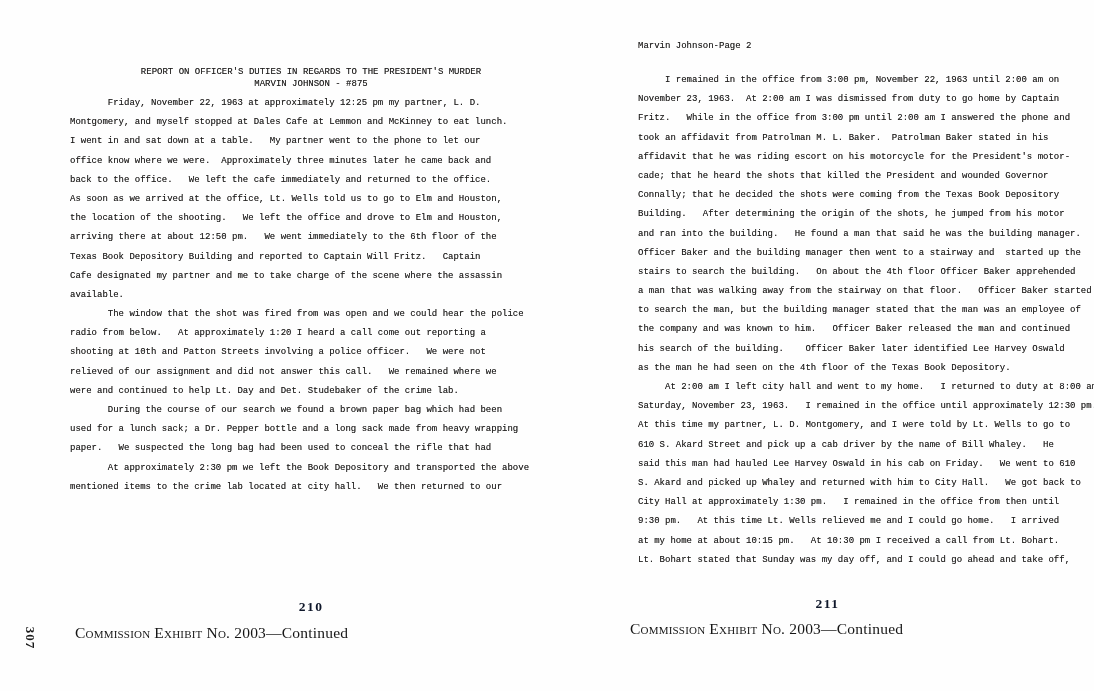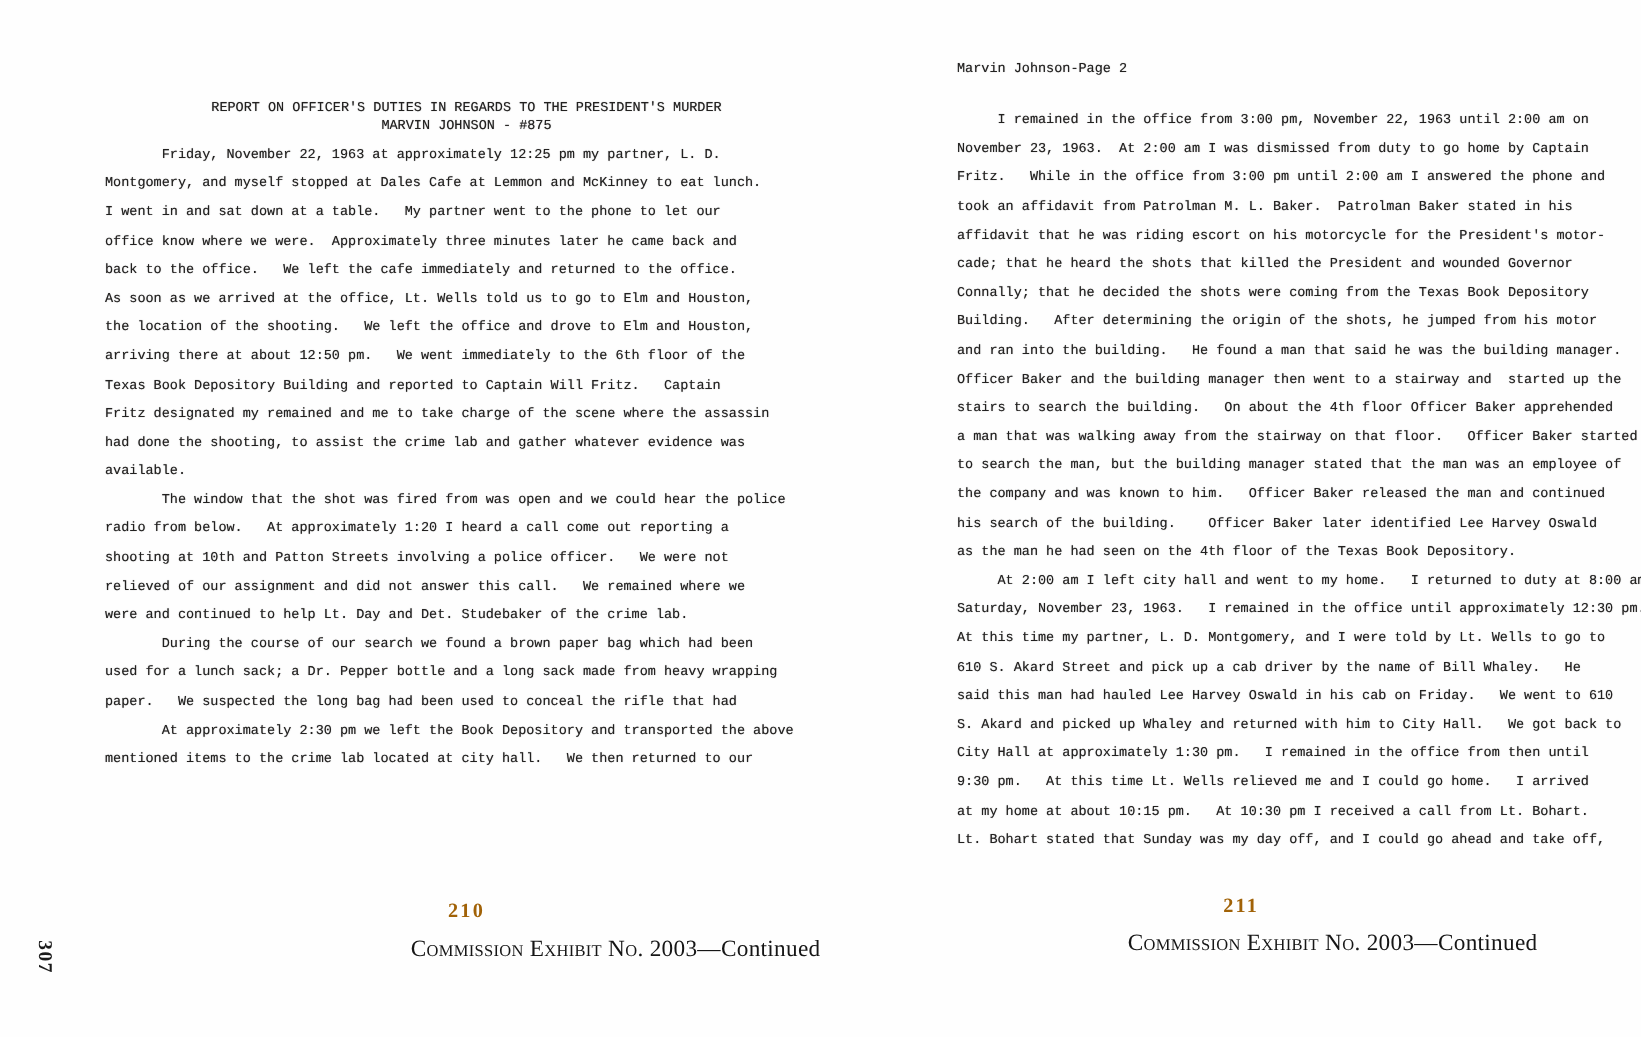--- a/index.html
+++ b/index.html
@@ -36,27 +36,27 @@
     line-height: 19.2px;
     height: 19.2px;
   }
   .pagenum {
     position: absolute;
     text-align: center;
     font-family: "Liberation Serif", "DejaVu Serif", serif;
     font-weight: bold;
     font-size: 13.5px;
     letter-spacing: 1.5px;
-    color: #a16207;
+    color: #0f172a;
   }
   #lp-pagenum { left: 75px; top: 599px; width: 472px; }
   #rp-pagenum { left: 630px; top: 596px; width: 395px; }
   .caption {
     position: absolute;
-    text-align: right;
+    text-align: left;
     font-family: "Liberation Serif", "DejaVu Serif", serif;
     font-size: 15.5px;
     color: #161616;
     letter-spacing: 0.2px;
   }
   #lp-caption { left: 75px; top: 624px; width: 472px; }
   #rp-caption { left: 630px; top: 620px; width: 395px; }
   .sc { font-variant: small-caps; }
   #gutter-num {
     position: absolute;
@@ -85,22 +85,21 @@
   <div id="lp-body" class="tw body-block">
       <div class="tline">       Friday, November 22, 1963 at approximately 12:25 pm my partner, L. D.</div>
       <div class="tline">Montgomery, and myself stopped at Dales Cafe at Lemmon and McKinney to eat lunch.</div>
       <div class="tline">I went in and sat down at a table.   My partner went to the phone to let our</div>
       <div class="tline">office know where we were.  Approximately three minutes later he came back and</div>
       <div class="tline">back to the office.   We left the cafe immediately and returned to the office.</div>
       <div class="tline">As soon as we arrived at the office, Lt. Wells told us to go to Elm and Houston,</div>
       <div class="tline">the location of the shooting.   We left the office and drove to Elm and Houston,</div>
       <div class="tline">arriving there at about 12:50 pm.   We went immediately to the 6th floor of the</div>
       <div class="tline">Texas Book Depository Building and reported to Captain Will Fritz.   Captain</div>
-      <div class="tline">Fritz designated my remained and me to take charge of the scene where the assassin</div>
-      <div class="tline">had done the shooting, to assist the crime lab and gather whatever evidence was</div>
+      <div class="tline">Cafe designated my partner and me to take charge of the scene where the assassin</div>
       <div class="tline">available.</div>
       <div class="tline">       The window that the shot was fired from was open and we could hear the police</div>
       <div class="tline">radio from below.   At approximately 1:20 I heard a call come out reporting a</div>
       <div class="tline">shooting at 10th and Patton Streets involving a police officer.   We were not</div>
       <div class="tline">relieved of our assignment and did not answer this call.   We remained where we</div>
       <div class="tline">were and continued to help Lt. Day and Det. Studebaker of the crime lab.</div>
       <div class="tline">       During the course of our search we found a brown paper bag which had been</div>
       <div class="tline">used for a lunch sack; a Dr. Pepper bottle and a long sack made from heavy wrapping</div>
       <div class="tline">paper.   We suspected the long bag had been used to conceal the rifle that had</div>
       <div class="tline">       At approximately 2:30 pm we left the Book Depository and transported the above</div>

